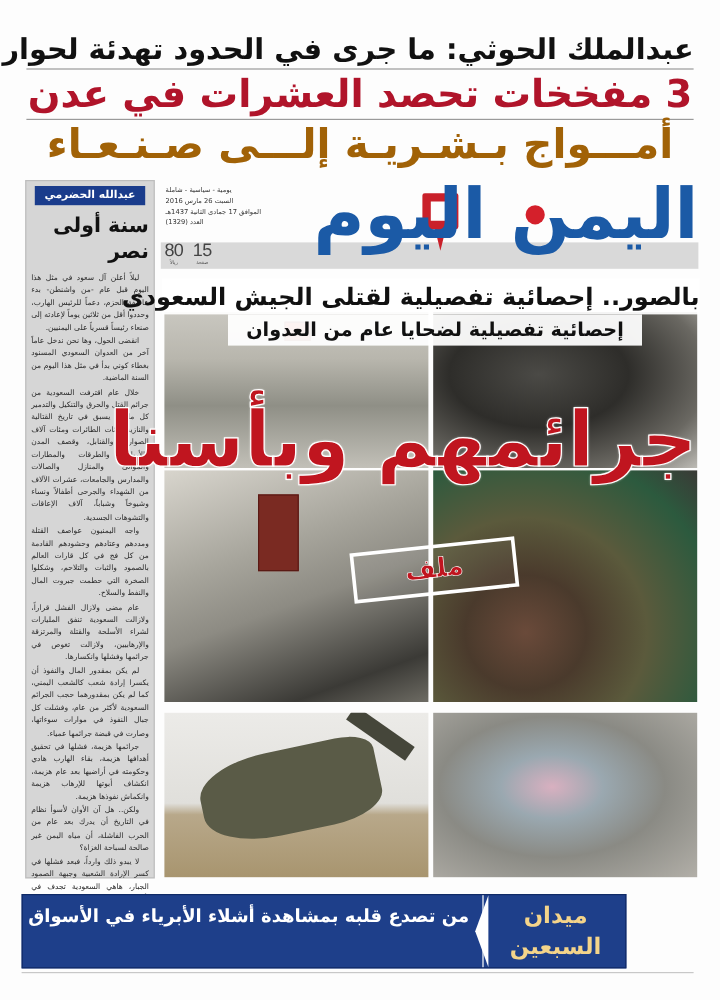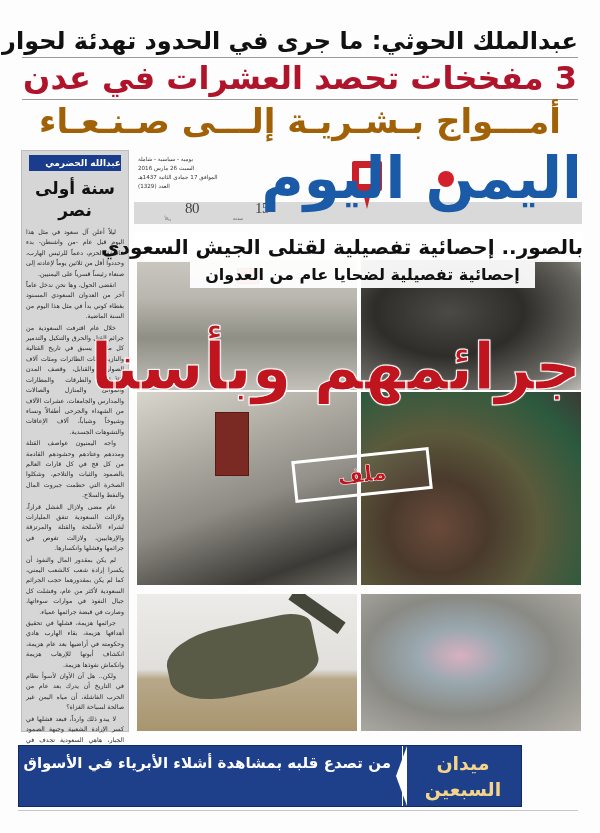--- a/index.html
+++ b/index.html
@@ -7,32 +7,32 @@
     body { position: relative; font-family: "DejaVu Sans", sans-serif; direction: rtl; }
 
     .hl { position: absolute; left: 22px; right: 22px; text-align: center; white-space: nowrap; font-family: "DejaVu Sans", sans-serif; font-weight: bold; }
     .hl1 { top: 26px; height: 30px; font-size: 24px; color: #111; line-height: 30px; }
     .rule { position: absolute; left: 22px; right: 22px; height: 1px; background: #9a9a9a; }
     .hl2 { top: 58px; height: 40px; font-size: 32px; color: #b0142a; line-height: 40px; letter-spacing: 0.5px; }
     .hl3 { top: 100px; height: 42px; font-size: 34px; color: #a16207; line-height: 42px; letter-spacing: 4px; }
 
     
     .col { position: absolute; left: 21px; top: 150px; width: 108px; height: 582px; background: #d6d6d6; border: 1px solid #bdbdbd; padding: 4px 4px; }
-    .author { display: block; margin: 0 auto; width: 92px; height: 16px; background: #1a3c8c; color: #fff; font-size: 9px; font-weight: bold; text-align: right; line-height: 16px; }
-    .col-title { margin-top: 6px; font-size: 17px; font-weight: bold; color: #111; text-align: center; line-height: 22px; }
+    .author { display: block; margin: 0 auto; width: 92px; height: 16px; background: #1a3c8c; color: #fff; font-size: 9px; font-weight: bold; text-align: center; line-height: 16px; }
+    .col-title { margin-top: 6px; font-size: 17px; font-weight: bold; color: #111; line-height: 22px; }
     .col-body { margin-top: 6px; font-size: 6.3px; line-height: 10.4px; color: #2a2a2a; text-align: justify; }
     .col-body p { text-indent: 8px; margin-bottom: 1px; }
 
     
     .meta { position: absolute; left: 138px; top: 155px; width: 95px; font-size: 5.6px; line-height: 9px; color: #333; text-align: left; direction: rtl; }
     .meta div { text-align: left; }
     .band { position: absolute; left: 134px; top: 202px; width: 448px; height: 22px; background: #d9d9d9; }
     .price-wrap { position: absolute; left: 137px; top: 201px; display: flex; direction: ltr; gap: 8px; }
     .price { text-align: center; }
-    .price .num { font-family: Liberation Serif, serif; font-size: 15px; color: #444; line-height: 15px; letter-spacing: -0.5px; margin-left: 48px; }
+    .price .num { font-family: Liberation Sans, sans-serif; font-size: 15px; color: #444; line-height: 15px; letter-spacing: -0.5px; }
     .price .lbl { font-size: 4px; color: #555; line-height: 5px; }
     .logo { position: absolute; right: 18px; top: 143px; height: 80px; width: 345px; }
     .logo-text { position: absolute; right: 0; top: 2px; font-size: 58px; font-weight: bold; color: #1b5aa6; line-height: 66px; letter-spacing: -3px; font-family: "DejaVu Sans", sans-serif; }
     .logo-dot { position: absolute; width: 16px; height: 16px; border-radius: 50%; background: #d4202b; }
     .pin { position: absolute; left: 115px; top: 18px; width: 30px; height: 30px; border: 7px solid #c9202a; border-radius: 2px; }
     .pin-tail { position: absolute; left: 125px; top: 46px; width: 0; height: 0; border-left: 5px solid transparent; border-right: 5px solid transparent; border-top: 20px solid #c9202a; }
 
     
     .grid { position: absolute; left: 135px; top: 232px; width: 448px; height: 503px; }
     .ph { position: absolute; overflow: hidden; }

